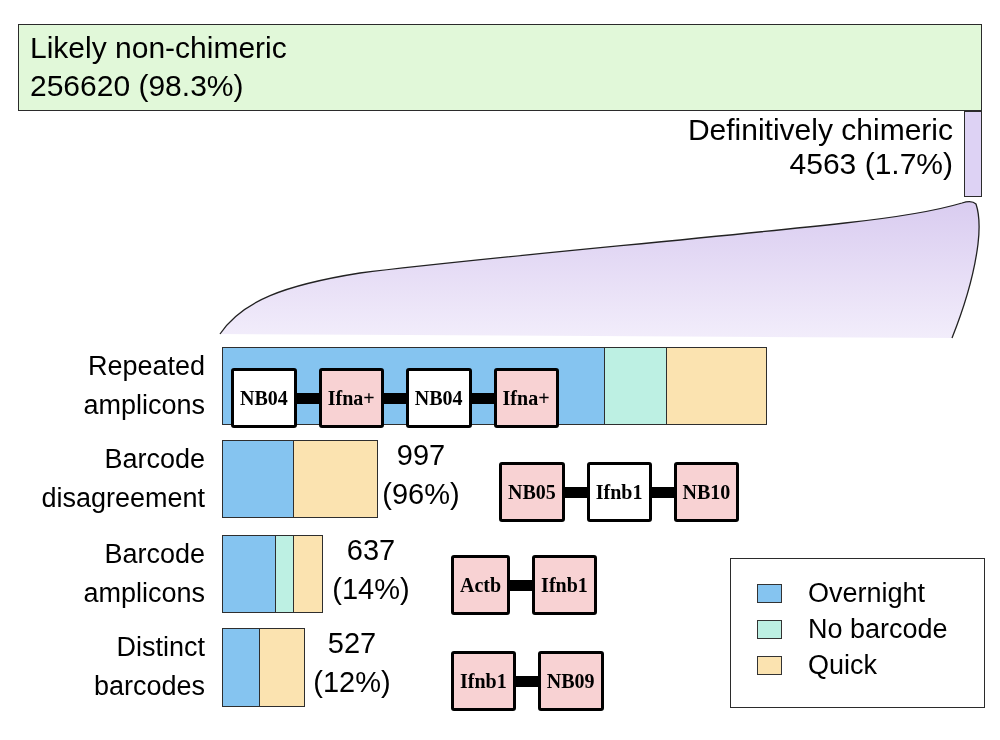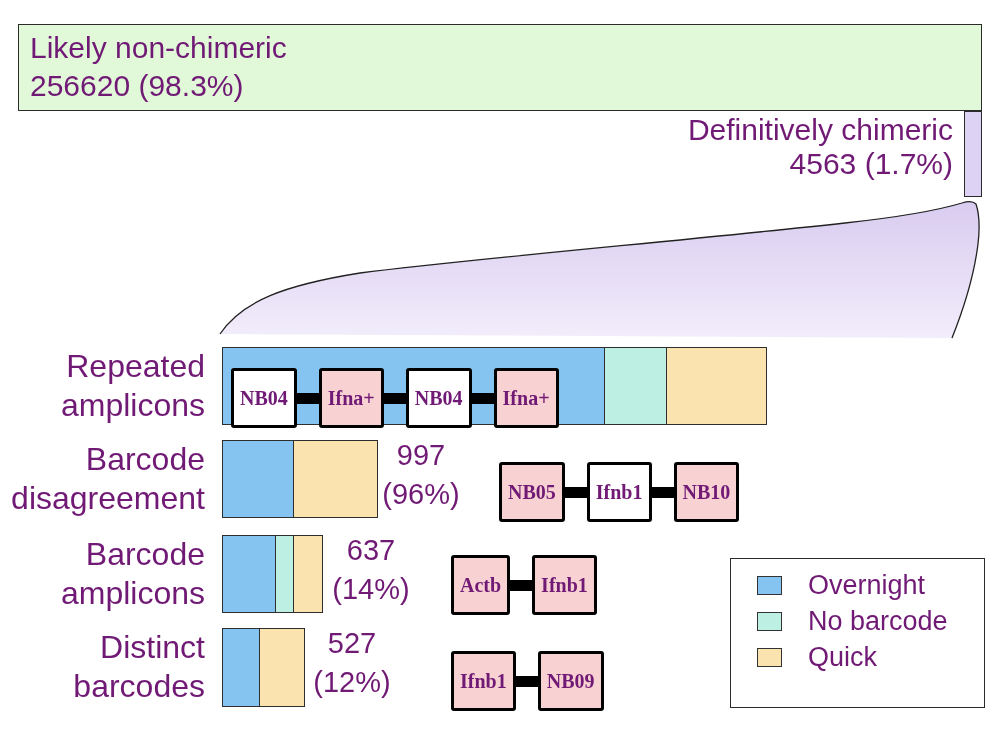--- a/index.html
+++ b/index.html
@@ -1,49 +1,49 @@
 <!DOCTYPE html>
 <html><head>
 <meta charset="utf-8">
 <style>
   html,body{margin:0;padding:0;background:#ffffff;}
   .canvas{position:relative;width:1000px;height:740px;background:#ffffff;overflow:hidden;
-          font-family:"Liberation Sans", sans-serif;color:#701a75;}
+          font-family:"Liberation Sans", sans-serif;color:#000000;}
   .abs{position:absolute;}
 
   
   .green-bar{left:18px;top:24px;width:964px;height:87px;background:#E1F8D9;
              border:1.6px solid #2b2b2b;box-sizing:border-box;padding:4px 0 0 11px;
              font-size:30px;line-height:38px;}
   .purple-bar{left:964px;top:111px;width:18px;height:86px;background:#DDD2F4;
               border:1.5px solid #2b2b2b;box-sizing:border-box;}
   .chimeric-text{left:550px;top:113px;width:403px;text-align:right;
                  font-size:30px;line-height:34px;}
 
   
-  .rowlabel{left:0;width:205px;text-align:right;font-size:32px;line-height:39px;}
+  .rowlabel{left:0;width:205px;text-align:right;font-size:27px;line-height:39px;}
   .bar{display:flex;border:1.5px solid #2e2e2e;box-sizing:border-box;}
   .seg{height:100%;}
   .seg + .seg{border-left:1.3px solid #2e2e2e;box-sizing:border-box;}
   .seg-ov{background:#85C4F0;}
   .seg-nb{background:#BDF0E3;}
   .seg-qk{background:#FBE3B0;}
   .value{font-size:29px;line-height:39px;text-align:center;width:120px;}
 
   
   .diagram{display:flex;align-items:center;}
   .abox{display:block;height:28px;line-height:28px;border:3.5px solid #000;border-radius:3px;
         padding:13px 6px;font-family:"Liberation Serif", serif;font-weight:bold;font-size:20px;
         background:#fff;position:relative;white-space:nowrap;}
   .abox.pink{background:#F8D2D3;}
   .conn{width:26px;height:11px;background:#000;margin:0 -2px;}
 
   
   .legend{left:730px;top:558px;width:255px;height:150px;border:1.6px solid #2b2b2b;
-          box-sizing:border-box;background:#fff;padding-top:8px;}
+          box-sizing:border-box;background:#fff;padding-top:16px;}
   .legend-row{display:flex;align-items:center;height:36px;padding-left:26px;}
   .swatch{width:25px;height:19px;border:1.5px solid #333;box-sizing:border-box;margin-right:26px;}
   .legend-label{font-size:27px;}
 
   .funnel-svg{left:0;top:0;pointer-events:none;}
 </style>
 </head>
 <body>
 
 <div class="canvas">

